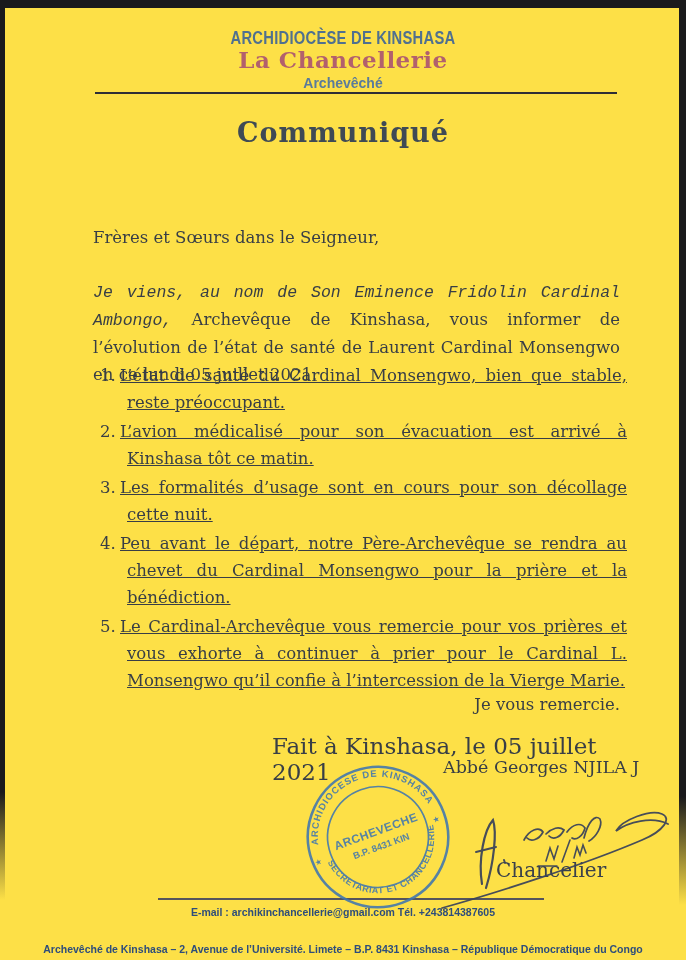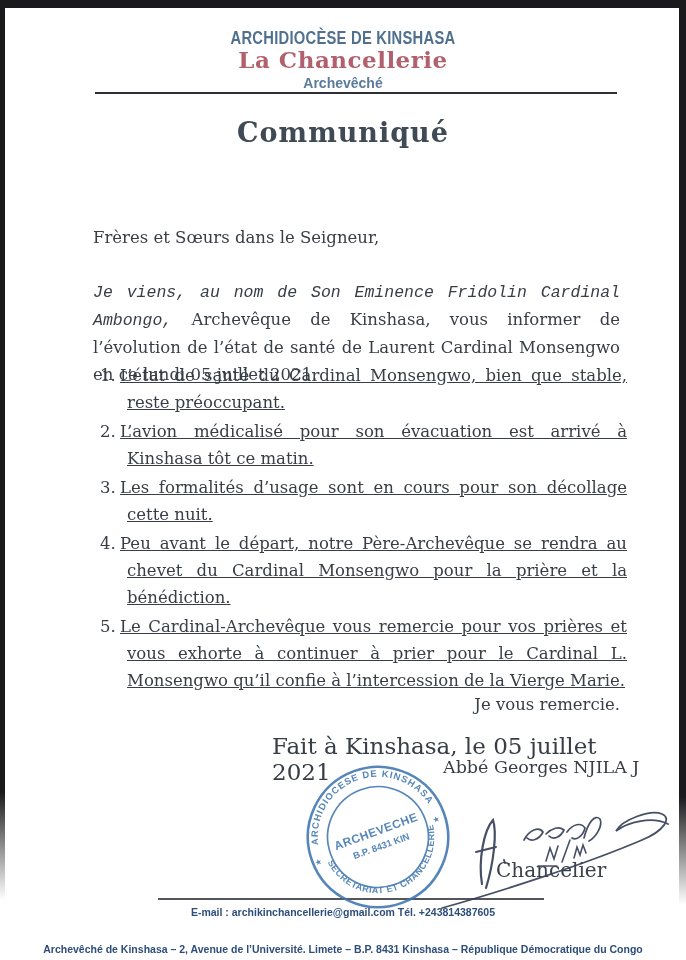--- a/index.html
+++ b/index.html
@@ -1,18 +1,18 @@
 <!DOCTYPE html>
 <html><head>
 <meta charset="utf-8">
 <style>
   html,body{margin:0;padding:0;background:#e8e8e8;}
   .page{
     position:relative;width:686px;height:960px;margin:0 auto;
-    background:#ffffff;overflow:hidden;
+    background:#fde047;overflow:hidden;
     font-family:"DejaVu Serif", serif;color:#383e46;
   }
   
   .edge{position:absolute;background:#1a1a1c;z-index:5;}
   .edge.top{left:0;top:0;width:686px;height:8px;}
   .edge.left{left:0;top:0;width:5px;height:900px;
     background:linear-gradient(#1a1a1c 88%,rgba(26,26,28,0));}
   .edge.right{right:0;top:0;width:7px;height:905px;
     background:linear-gradient(#1a1a1c 88%,rgba(26,26,28,0));}
 

